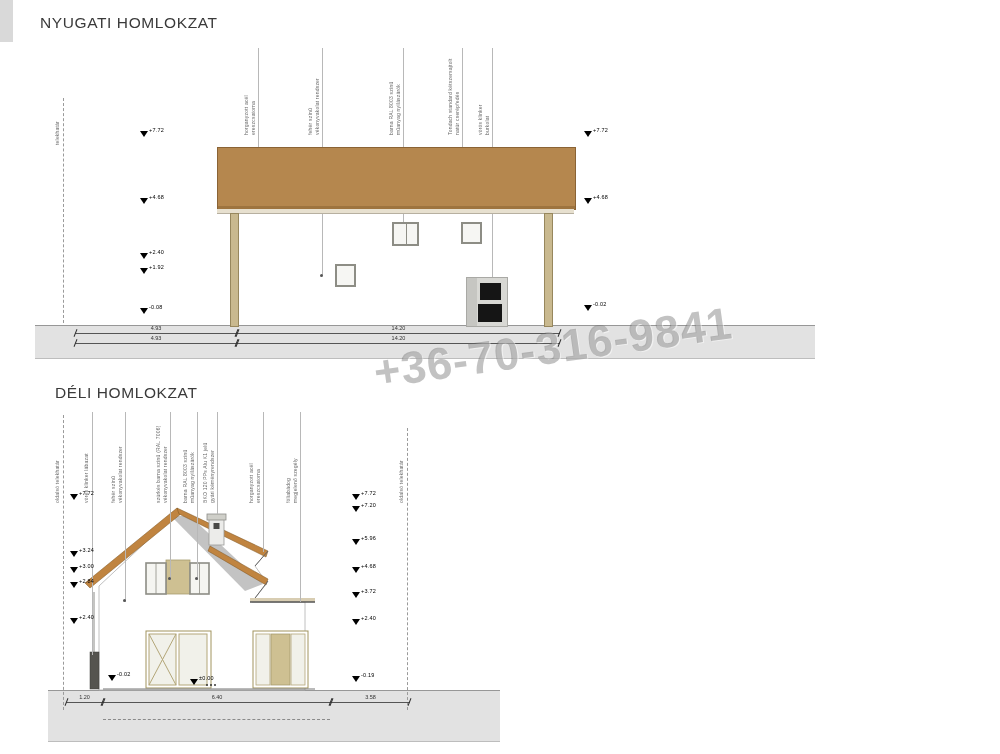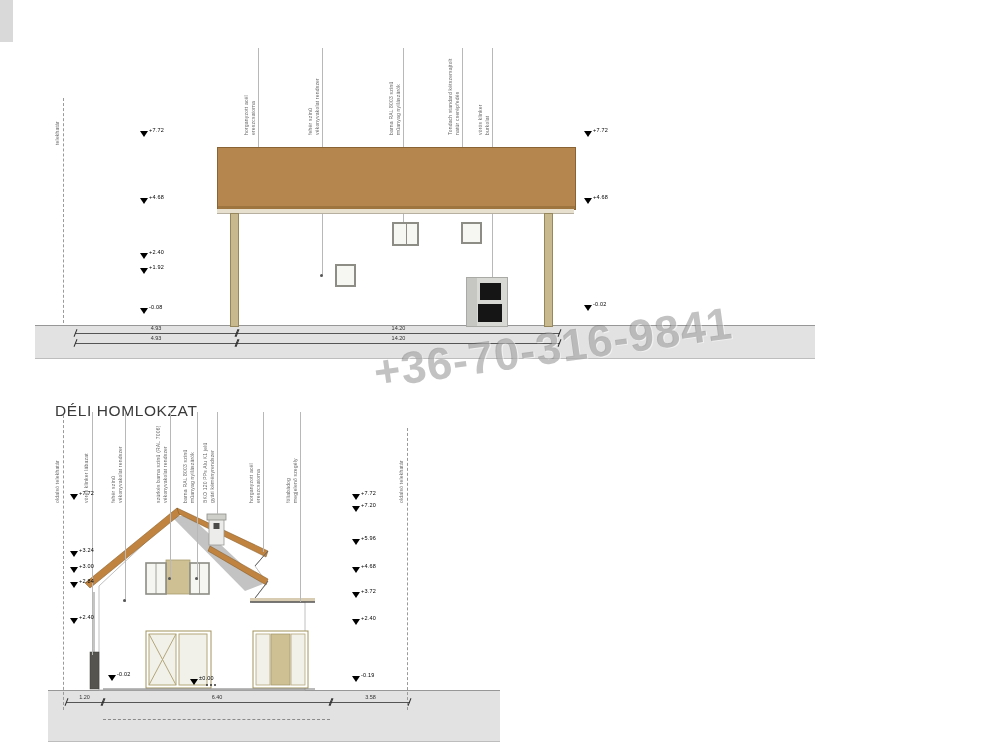--- a/index.html
+++ b/index.html
@@ -44,20 +44,21 @@
       text-shadow:1px 1px 0 rgba(255,255,255,.5);}
   svg{position:absolute;left:0;top:0;}
 </style>
 </head>
 <body>
 
 <div id="page">
 
   <div class="abs" style="left:0;top:0;width:13px;height:42px;background:#d9d9d9;"></div>
 
+  <div class="abs title" style="left:40px;top:14px;">NYUGATI HOMLOKZAT</div>
 
   <div class="leader dashed" style="left:63px;top:98px;height:225px;"></div>
   <div class="vlabel" style="left:54px;top:85px;height:60px;width:9px;">telekhatár</div>
 
   <div class="vlabel" style="left:243px;top:50px;height:85px;width:15px;">horganyzott acél
 ereszcsatorna</div>
   <div class="vlabel" style="left:307px;top:50px;height:85px;width:15px;">fehér színű
 vékonyvakolat rendszer</div>
   <div class="vlabel" style="left:388px;top:50px;height:85px;width:15px;">barna RAL 8003 színű
 műanyag nyílászárók</div>
@@ -132,21 +133,21 @@
   <div class="dimseg" style="left:237px;top:333px;width:323px;">
     <span class="dimv">14.20</span>
     </div>
   <div class="dimseg" style="left:75px;top:343px;width:162px;">
     <span class="dimv">4.93</span>
     </div>
   <div class="dimseg" style="left:237px;top:343px;width:323px;">
     <span class="dimv">14.20</span>
     </div>
 
-  <div class="abs title" style="left:55px;top:384px;margin-top:18px;">DÉLI HOMLOKZAT</div>
+  <div class="abs title" style="left:55px;top:384px;">DÉLI HOMLOKZAT</div>
 
   <div class="ground" style="left:48px;top:690px;width:452px;height:50px;"></div>
 
   <svg width="1000" height="754" viewBox="0 0 1000 754">
 
     <polygon points="99,690 99,586 178,512 266,553 255,566 267,583 252,602 305,602 305,690" fill="#ffffff" stroke="#b0b0b0" stroke-width="0.8"></polygon>
 
     <polygon points="171,516 190,516 263,584 245,591" fill="#bdbdbd" opacity="0.9"></polygon>
 
     <polygon points="85,583 177,508 182,513 90,588" fill="#c08440" stroke="#7c5520" stroke-width="0.5"></polygon>

